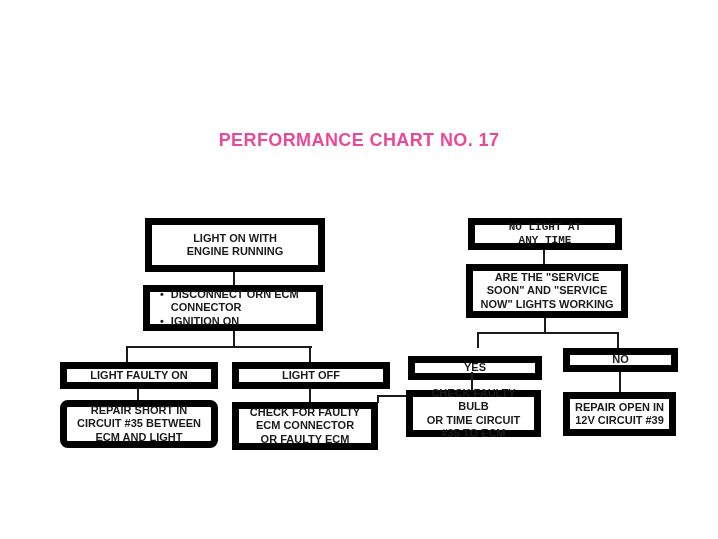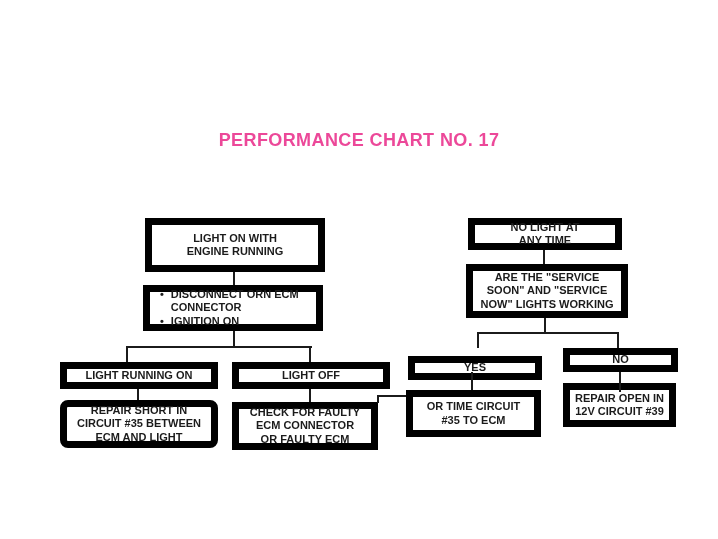--- a/index.html
+++ b/index.html
@@ -44,64 +44,65 @@
       <span class="bullet">•</span>
       <span class="btext">DISCONNECT ORN ECM CONNECTOR</span>
     </div>
     <div class="bullet-row">
       <span class="bullet">•</span>
       <span class="btext">IGNITION ON</span>
     </div>
   </div>
 
   <div class="node" style="left:60px; top:362px; width:158px; height:27px;">
-    <div>LIGHT RUNNING ON</div>
+    <div>LIGHT FAULTY ON</div>
   </div>
 
   <div class="node" style="left:232px; top:362px; width:158px; height:27px;">
     <div>LIGHT OFF</div>
   </div>
 
   <div class="node" style="left:60px; top:400px; width:158px; height:48px;border-radius:8px;">
     <div>REPAIR SHORT IN</div>
     <div>CIRCUIT #35 BETWEEN</div>
     <div>ECM AND LIGHT</div>
   </div>
 
   <div class="node" style="left:232px; top:402px; width:146px; height:48px;">
     <div>CHECK FOR FAULTY</div>
     <div>ECM CONNECTOR</div>
     <div>OR FAULTY ECM</div>
   </div>
 
-  <div class="node" style="left:468px; top:218px; width:154px; height:32px;">
+  <div class="node" style="left:468px; top:218px; width:154px; height:32px;font-family:Liberation Mono, monospace;">
     <div>NO LIGHT AT</div>
     <div>ANY TIME</div>
   </div>
 
   <div class="node" style="left:466px; top:264px; width:162px; height:54px;">
     <div>ARE THE "SERVICE</div>
     <div>SOON" AND "SERVICE</div>
     <div>NOW" LIGHTS WORKING</div>
   </div>
 
   <div class="node" style="left:408px; top:348px; width:134px; height:24px;margin-top:8px;">
     <div>YES</div>
   </div>
 
   <div class="node" style="left:563px; top:348px; width:115px; height:24px;">
     <div>NO</div>
   </div>
 
   <div class="node" style="left:406px; top:390px; width:135px; height:47px;">
+    <div>CHECK FAULTY BULB</div>
     <div>OR TIME CIRCUIT</div>
     <div>#35 TO ECM</div>
   </div>
 
-  <div class="node" style="left:563px; top:383px; width:113px; height:44px;">
+  <div class="node" style="left:563px; top:392px; width:113px; height:44px;">
     <div>REPAIR OPEN IN</div>
     <div>12V CIRCUIT #39</div>
   </div>
 
   <div class="vline" style="left:233px; top:272px; height:13px;"></div>
   <div class="vline" style="left:233px; top:331px; height:17px;"></div>
   <div class="hline" style="left:126px; top:346px; width:186px;"></div>
   <div class="vline" style="left:126px; top:346px; height:16px;"></div>
   <div class="vline" style="left:309px; top:346px; height:16px;"></div>
   <div class="vline" style="left:137px; top:389px; height:11px;"></div>

